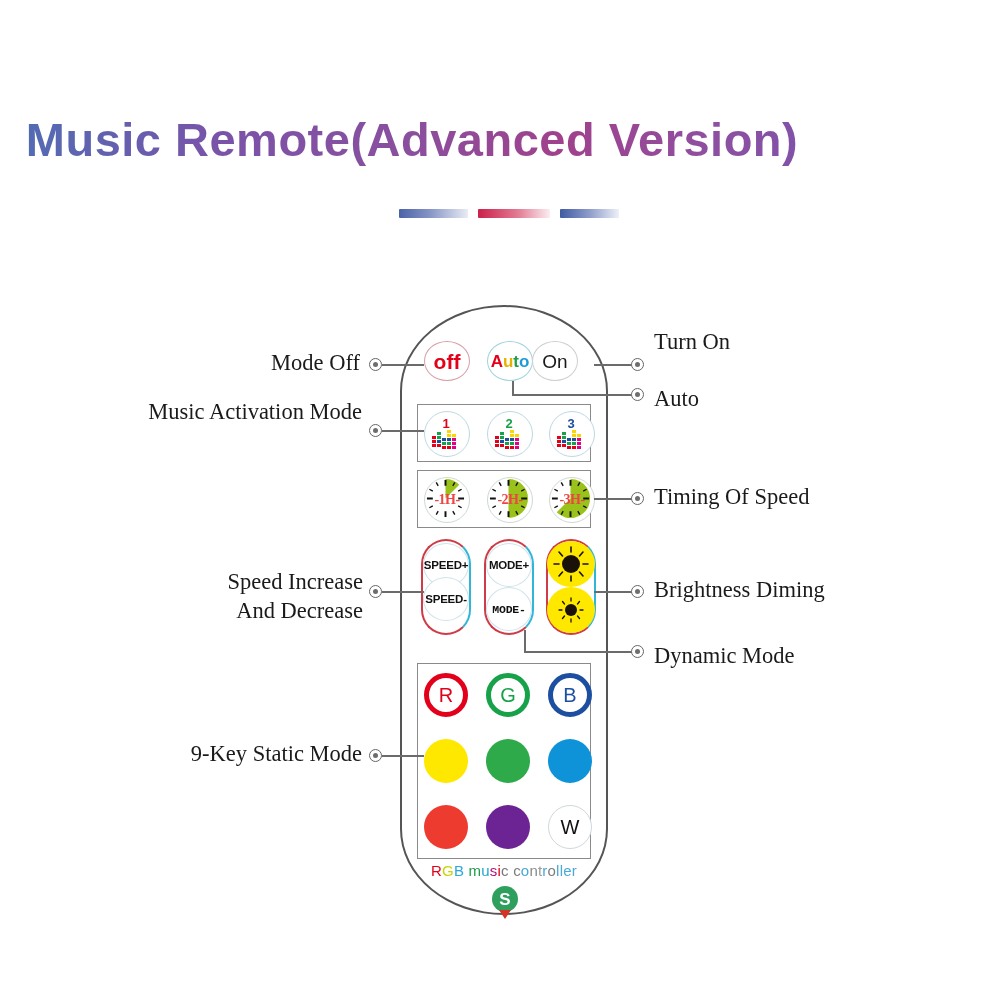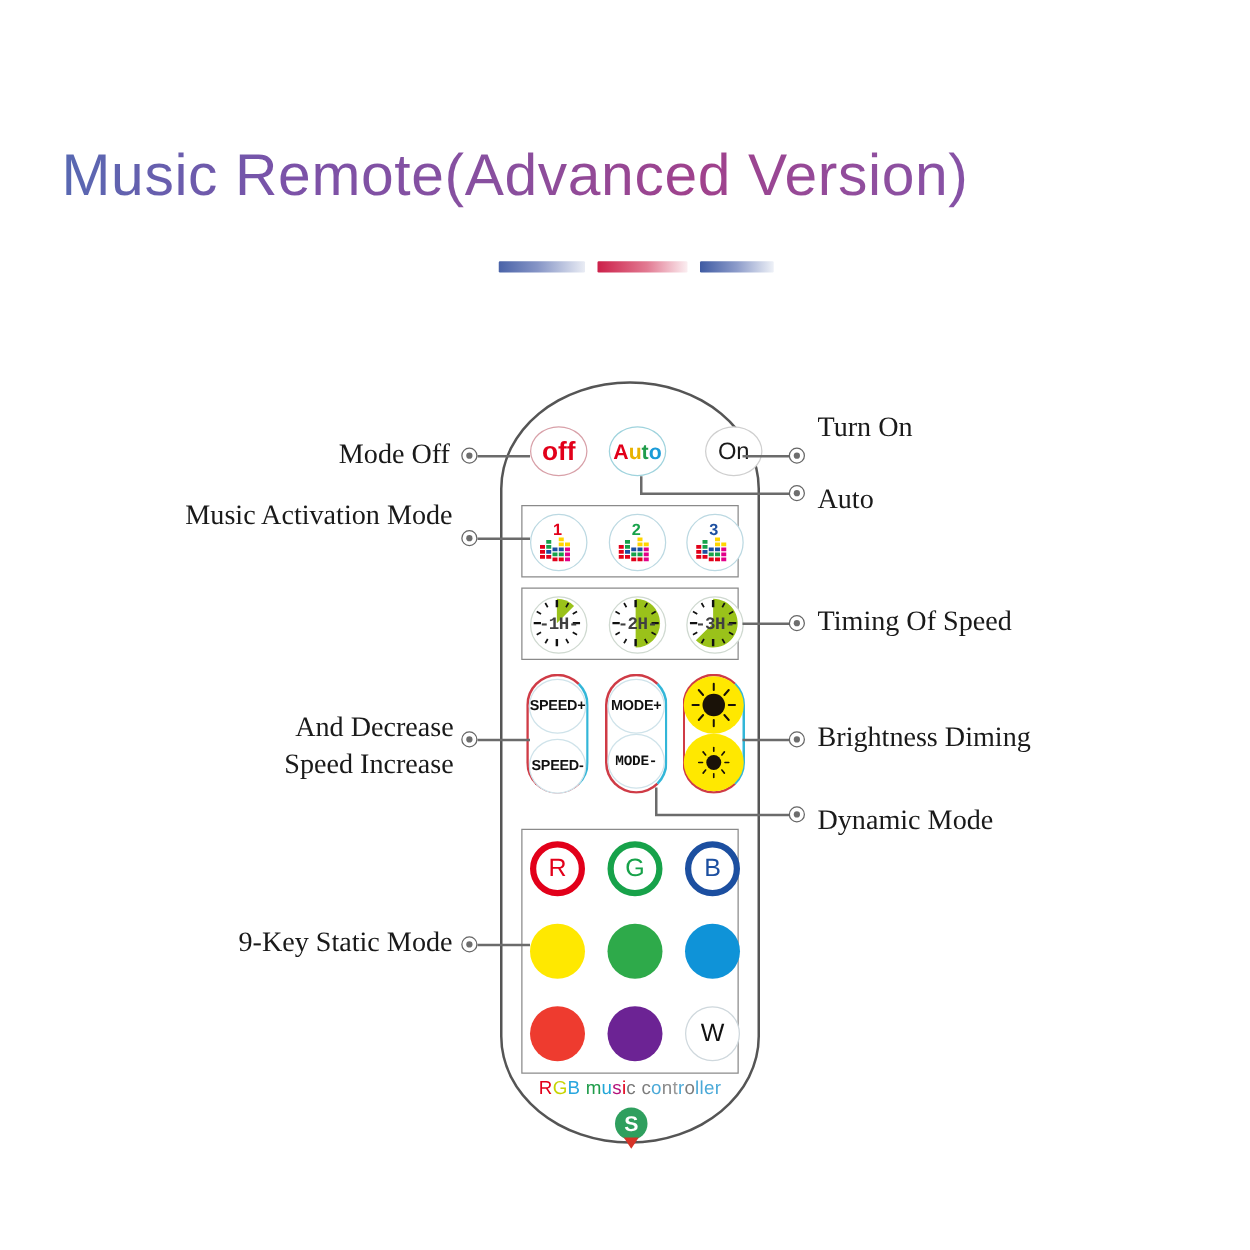--- a/index.html
+++ b/index.html
@@ -11,21 +11,21 @@
     position:relative;
   }
   #stage{position:absolute;left:0;top:0;width:1000px;height:1000px;}
 
   
   .title{
     position:absolute;left:0;top:112px;width:824px;
     text-align:center;
     font-family:"Liberation Sans", sans-serif;
     font-size:47px;
-    font-weight:400;
+    font-weight:700;
     letter-spacing:.5px;
     background:linear-gradient(100deg,#4d6fb5 0%,#7b52a8 28%,#8a4f9e 50%,#a0418c 68%,#8f4f9f 85%,#7d53ab 100%);
     -webkit-background-clip:text;background-clip:text;
     color:transparent;-webkit-text-fill-color:transparent;
     white-space:nowrap;
   }
   .divider{position:absolute;top:209px;height:9px;border-radius:1px;}
   .div1{left:399px;width:69px;background:linear-gradient(90deg,#4a63a8 0%,#8695c6 45%,#e9ecf4 100%);}
   .div2{left:478px;width:72px;background:linear-gradient(90deg,#cc2049 0%,#e27a92 55%,#fbeef1 100%);}
   .div3{left:560px;width:59px;background:linear-gradient(90deg,#3f5ba3 0%,#8d9cca 50%,#eef1f7 100%);}
@@ -52,21 +52,21 @@
     position:absolute;border-radius:50%;box-sizing:border-box;
     display:flex;align-items:center;justify-content:center;
     background:#fff;
   }
   .key-top{width:46px;height:40px;border:1.6px solid;}
   .lbl{font-family:"Liberation Sans", sans-serif;font-size:19px;font-weight:600;line-height:1;}
 
   
   .k-off{left:424px;top:341px;border-color:#d8a0a8;}
   .k-auto{left:487px;top:341px;border-color:#9fd3dd;}
-  .k-on{left:564px;top:341px;border-color:#cfcfcf;}
+  .k-on{left:532px;top:341px;border-color:#cfcfcf;}
 
   .off-txt{color:#e2001a;font-size:21px;font-weight:700;}
   .on-txt{color:#1a1a1a;font-size:19px;font-weight:500;}
   .auto-txt{font-size:17px;font-weight:600;}
   .auto-txt span:nth-child(1){color:#e2001a;}
   .auto-txt span:nth-child(2){color:#e8b200;}
   .auto-txt span:nth-child(3){color:#1f9c4a;}
   .auto-txt span:nth-child(4){color:#1b9bd8;}
 
   
@@ -76,41 +76,41 @@
   .m3{left:549px;top:411px;}
 
   
   .clockkey{width:44px;height:44px;border-radius:50%;position:absolute;background:#fff;overflow:hidden;border:1.5px solid #cfd9d0;}
   .t1{left:424px;top:477px;}
   .t2{left:487px;top:477px;}
   .t3{left:549px;top:477px;}
   .clocktxt{
     position:absolute;left:0;top:0;width:100%;height:100%;
     display:flex;align-items:center;justify-content:center;
-    font-family:Liberation Mono, monospace;font-size:14px;font-weight:700;color:#404040;
+    font-family:Liberation Serif, serif;font-size:14px;font-weight:700;color:#ef4444;
     letter-spacing:-.5px;z-index:4;
   }
 
   
   .pill{
     position:absolute;width:50px;height:96px;border-radius:25px;box-sizing:border-box;
     border:2px solid;background:#fff;
   }
   .p-speed{left:421px;top:539px;border-color:#cf3b46;border-right-color:#32b6d8;}
   .p-mode{left:484px;top:539px;border-color:#cf3b46;border-right-color:#32b6d8;}
   .p-bright{left:546px;top:539px;border-color:#cf3b46;border-right-color:#32b6d8;}
 
   .pkey{
     position:absolute;width:46px;height:44px;border-radius:50%;
     border:1.4px solid #cfe3ea;background:#fff;box-sizing:border-box;
     display:flex;align-items:center;justify-content:center;
     font-family:"Liberation Sans", sans-serif;font-size:11.5px;font-weight:600;color:#111;letter-spacing:-.2px;
   }
   .sp-plus{left:423px;top:543px;}
-  .sp-minus{left:423px;top:591px;}
+  .sp-minus{left:423px;top:577px;}
   .md-plus{left:486px;top:543px;}
   .md-minus{left:486px;top:587px;font-family:Liberation Mono, monospace;}
 
   .sun{
     position:absolute;width:48px;height:46px;border-radius:50%;
     background:#ffe800;box-sizing:border-box;
   }
   .sun-hi{left:547px;top:541px;}
   .sun-lo{left:547px;top:587px;}
 
@@ -417,22 +417,22 @@
 
   <div class="callout left" style="left:255px;top:349px;width:105px;">Mode Off</div>
   <div class="dot" style="left:369px;top:358px;"></div>
   <div class="lead" style="left:382px;top:364px;width:42px;"></div>
 
   <div class="callout left" style="left:137px;top:398px;width:225px;">Music Activation Mode</div>
   <div class="dot" style="left:369px;top:424px;"></div>
   <div class="lead" style="left:382px;top:430px;width:42px;"></div>
 
   <div class="callout left" style="left:133px;top:568px;width:230px;">
+    <div>Speed Increase</div>
     <div>And Decrease</div>
-    <div>Speed Increase</div>
   </div>
   <div class="dot" style="left:369px;top:585px;"></div>
   <div class="lead" style="left:382px;top:591px;width:42px;"></div>
 
   <div class="callout left" style="left:150px;top:740px;width:212px;">9-Key Static Mode</div>
   <div class="dot" style="left:369px;top:749px;"></div>
   <div class="lead" style="left:382px;top:755px;width:42px;"></div>
 
   <div class="lead" style="left:594px;top:364px;width:38px;"></div>
   <div class="dot" style="left:631px;top:358px;"></div>

